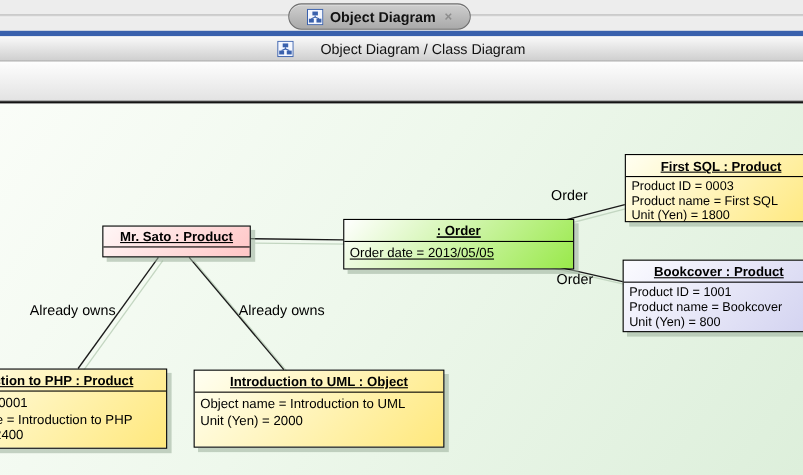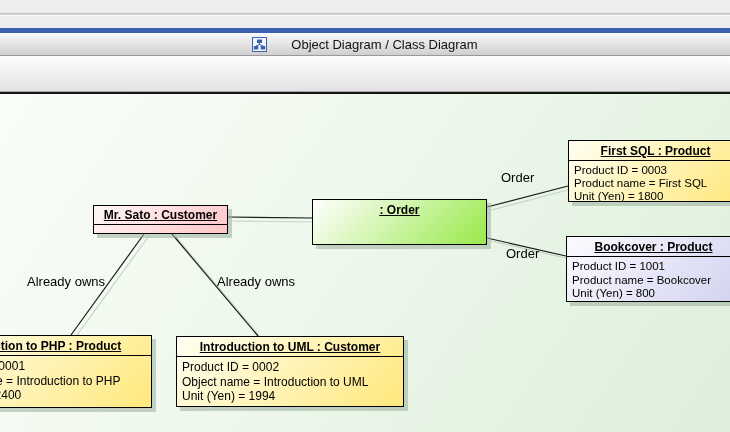--- a/index.html
+++ b/index.html
@@ -67,20 +67,33 @@
 
   .link-label { position:absolute; font-size:13px; color:#000; white-space:nowrap; }
 </style>
 </head>
 <body>
 
 <div id="app">
 
   <div id="topstrip">
     <div class="groove"></div>
+    <div id="doc-tab">
+      <span class="diagram-glyph">
+        <svg width="15" height="15" viewBox="0 0 15 15">
+          <rect x="0.5" y="0.5" width="14" height="14" fill="#f4f7ff" stroke="#3a61ad"></rect>
+          <rect x="5" y="2.5" width="5" height="3.5" fill="#3a61ad"></rect>
+          <rect x="1.8" y="9" width="4.5" height="3.5" fill="#3a61ad"></rect>
+          <rect x="8.7" y="9" width="4.5" height="3.5" fill="#3a61ad"></rect>
+          <path d="M7.5 6 L7.5 8 M4 9 L7.5 7.5 L11 9" stroke="#3a61ad" fill="none" stroke-width="1"></path>
+        </svg>
+      </span>
+      <span class="tab-label">Object Diagram</span>
+      <span class="tab-close">×</span>
+    </div>
   </div>
 
   <div id="bluebar"></div>
 
   <div id="titlebar">
     <span class="diagram-glyph">
       <svg width="15" height="15" viewBox="0 0 15 15">
         <rect x="0.5" y="0.5" width="14" height="14" fill="#f4f7ff" stroke="#3a61ad"></rect>
         <rect x="5" y="2.5" width="5" height="3.5" fill="#3a61ad"></rect>
         <rect x="1.8" y="9" width="4.5" height="3.5" fill="#3a61ad"></rect>
@@ -162,26 +175,29 @@
         <path d="M172,140 L258,242"></path>
       </g>
     </svg>
 
     <span class="link-label" style="left:501px;top:76px;">Order</span>
     <span class="link-label" style="left:506px;top:152px;">Order</span>
     <span class="link-label" style="left:27px;top:180px;">Already owns</span>
     <span class="link-label" style="left:217px;top:180px;">Already owns</span>
 
     <div class="obj fill-pink" style="left:93px;top:111px;width:135px;height:29px;">
-      <div class="obj-title" style="padding-top:2px;font-size:12px;">Mr. Sato : Customer</div>
+      <div class="obj-title" style="padding-top:2px;font-size:12px;">Mr. Sato : Product</div>
       <div class="obj-attrs" style="height:6px;padding:0;"></div>
     </div>
 
-    <div class="obj fill-green" style="left:312px;top:105px;width:175px;height:46px;text-decoration:underline;">
+    <div class="obj fill-green" style="left:312px;top:105px;width:210px;height:46px;text-decoration:underline;">
       <div class="obj-title">: Order</div>
+      <div class="obj-attrs">
+        <div>Order date = 2013/05/05</div>
+      </div>
     </div>
 
     <div class="obj fill-yellow" style="left:568px;top:46px;width:175px;height:62px;">
       <div class="obj-title" style="font-size:12px;">First SQL : Product</div>
       <div class="obj-attrs" style="font-size:11.5px;line-height:13px;">
         <div>Product ID = 0003</div>
         <div>Product name = First SQL</div>
         <div>Unit (Yen) = 1800</div>
       </div>
     </div>
@@ -198,22 +214,21 @@
     <div class="obj fill-yellow" style="left:-78px;top:241px;width:230px;height:73px;">
       <div class="obj-title">Introduction to PHP : Product</div>
       <div class="obj-attrs">
         <div>Product ID = 0001</div>
         <div>Product name = Introduction to PHP</div>
         <div>Unit (Yen) = 2400</div>
       </div>
     </div>
 
     <div class="obj fill-yellow" style="left:176px;top:242px;width:228px;height:71px;">
-      <div class="obj-title">Introduction to UML : Customer</div>
+      <div class="obj-title">Introduction to UML : Object</div>
       <div class="obj-attrs">
-        <div>Product ID = 0002</div>
         <div>Object name = Introduction to UML</div>
-        <div>Unit (Yen) = 1994</div>
+        <div>Unit (Yen) = 2000</div>
       </div>
     </div>
 
   </div>
 </div>
 
 </body></html>

